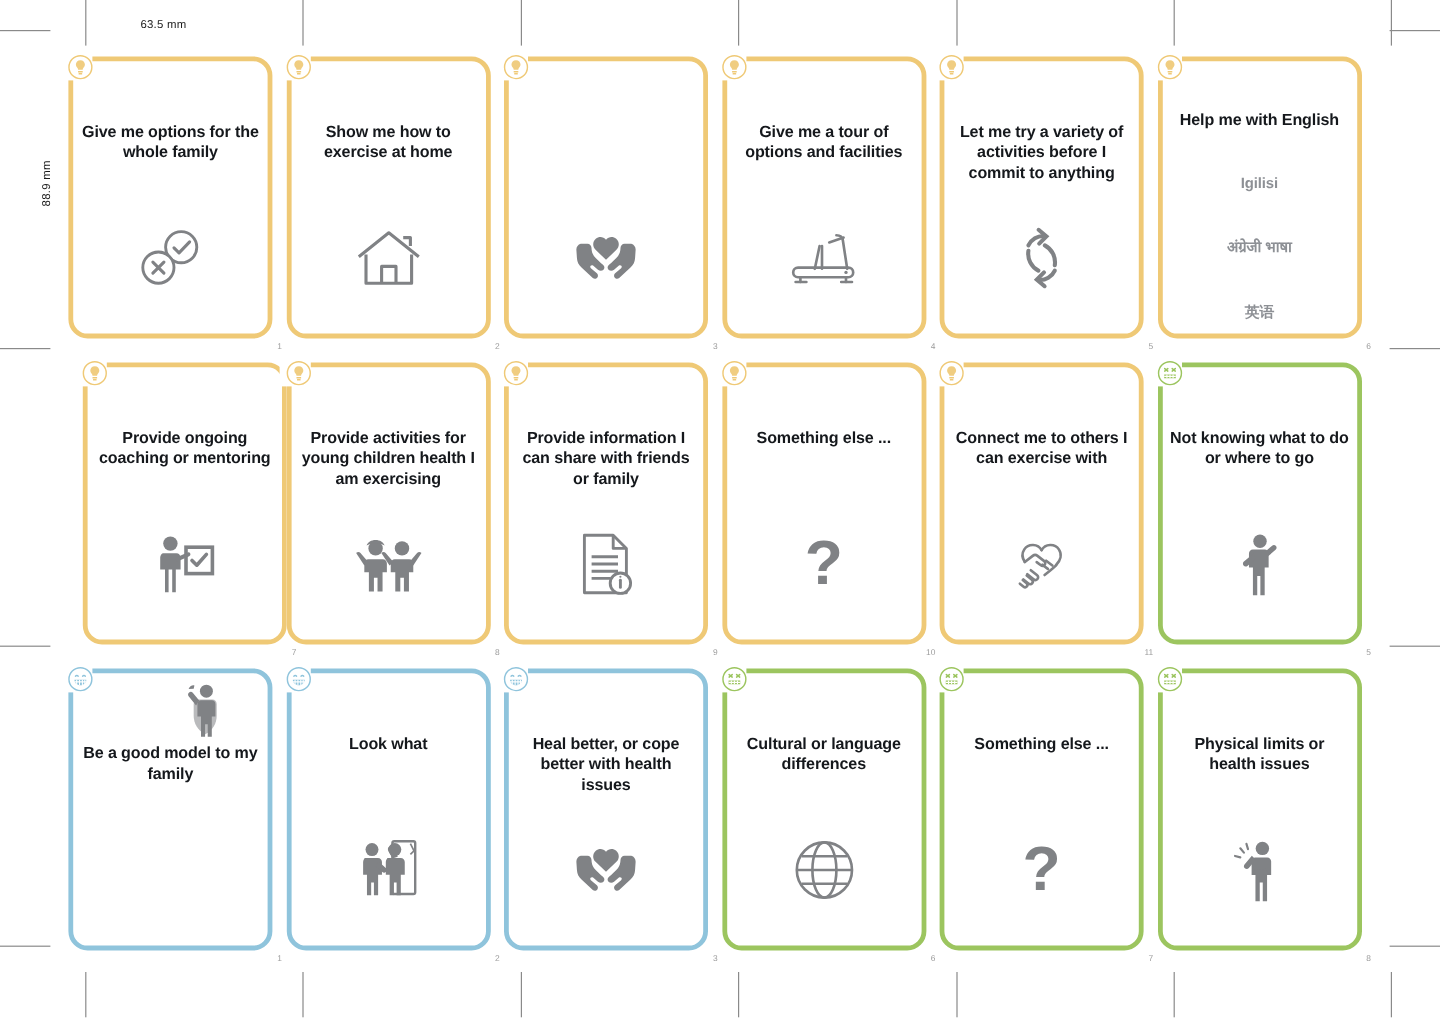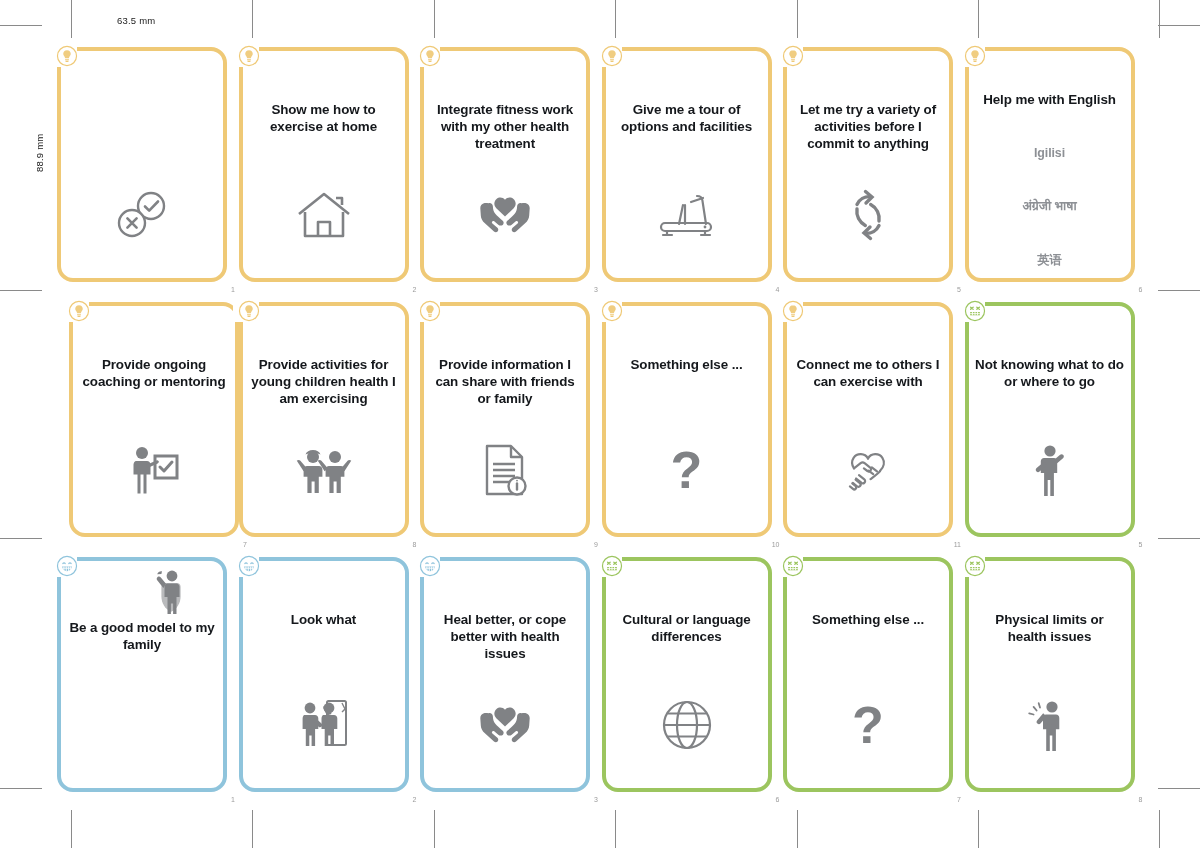--- a/index.html
+++ b/index.html
@@ -150,20 +150,21 @@
         <div class="card" style="left: 0px; --c: #EFC976;">
           <div class="frame"></div>
           <div class="notch"></div>
           <div class="badge">
             <svg viewBox="0 0 24 24" fill="none" stroke="currentColor" stroke-width="1.3">
       <circle cx="12" cy="12" r="10.4"></circle>
       <path d="M12 5.6c-2.5 0-4.1 1.8-4.1 4 0 1.7 1.1 2.6 1.6 3.4.3.5.4 1 .4 1.4h4.2c0-.4.1-.9.4-1.4.5-.8 1.6-1.7 1.6-3.4 0-2.2-1.6-4-4.1-4z" fill="currentColor" stroke="none" opacity="0.92"></path>
       <path d="M9.9 16.1h4.2M10.4 17.9h3.2M12 19.6h0"></path>
     </svg>
           </div>
+          <div class="title">Give me options for the whole family</div>
           <div class="art">
             <svg width="58" height="54" viewBox="0 0 58 54" fill="none" stroke="currentColor" stroke-width="2.4">
       <circle cx="38" cy="18" r="13"></circle>
       <path d="M32 18.5l4.2 4.2L45 13.5" stroke-width="2.6" stroke-linecap="round" stroke-linejoin="round"></path>
       <circle cx="19" cy="35" r="13" fill="#ffffff"></circle>
       <path d="M14.4 30.4l9.2 9.2M23.6 30.4l-9.2 9.2" stroke-width="2.6" stroke-linecap="round"></path>
     </svg>
           </div>
           <div class="num">1</div>
         </div>
@@ -191,21 +192,20 @@
         <div class="card" style="left: 363px; --c: #EFC976;">
           <div class="frame"></div>
           <div class="notch"></div>
           <div class="badge">
             <svg viewBox="0 0 24 24" fill="none" stroke="currentColor" stroke-width="1.3">
       <circle cx="12" cy="12" r="10.4"></circle>
       <path d="M12 5.6c-2.5 0-4.1 1.8-4.1 4 0 1.7 1.1 2.6 1.6 3.4.3.5.4 1 .4 1.4h4.2c0-.4.1-.9.4-1.4.5-.8 1.6-1.7 1.6-3.4 0-2.2-1.6-4-4.1-4z" fill="currentColor" stroke="none" opacity="0.92"></path>
       <path d="M9.9 16.1h4.2M10.4 17.9h3.2M12 19.6h0"></path>
     </svg>
           </div>
-          <div class="title">Integrate fitness work with my other health treatment</div>
           <div class="art">
             <svg width="60" height="46" viewBox="0 0 60 46" fill="currentColor">
       <path d="M30 24.5l-8.7-8.3c-2.7-2.6-2.6-6.9.2-9.3 2.6-2.2 6.4-1.8 8.5.8 2.1-2.6 5.9-3 8.5-.8 2.8 2.4 2.9 6.7.2 9.3L30 24.5z"></path>
       <path d="M13.6 11.2c2.3-.6 4.2 1 4.3 3.3.1 2.7.6 5 2.2 7 1.6 2 5.1 5.2 7.6 7.3 1.3 1.1 1.3 3 0 4.1-1.3 1-3.1.9-4.4-.2l-4.1-3.4c-.6-.5-1.5-.4-2 .2-.5.6-.4 1.5.2 2l5 4.3c1 .9 1.2 2.4.4 3.4-.9 1.2-2.6 1.4-3.8.4L9.6 31c-2.3-1.9-3.6-4.6-3.8-7.5l-.5-7.3c-.1-2.3 1.4-4.4 3.6-5 1.6-.4 3.2 0 4.7 0z"></path>
       <path d="M46.4 11.2c-2.3-.6-4.2 1-4.3 3.3-.1 2.7-.6 5-2.2 7-1.6 2-5.1 5.2-7.6 7.3-1.3 1.1-1.3 3 0 4.1 1.3 1 3.1.9 4.4-.2l4.1-3.4c.6-.5 1.5-.4 2 .2.5.6.4 1.5-.2 2l-5 4.3c-1 .9-1.2 2.4-.4 3.4.9 1.2 2.6 1.4 3.8.4L50.4 31c2.3-1.9 3.6-4.6 3.8-7.5l.5-7.3c.1-2.3-1.4-4.4-3.6-5-1.6-.4-3.2 0-4.7 0z"></path>
     </svg>
           </div>
           <div class="num">3</div>
         </div>
         <div class="card" style="left: 544.5px; --c: #EFC976;">

